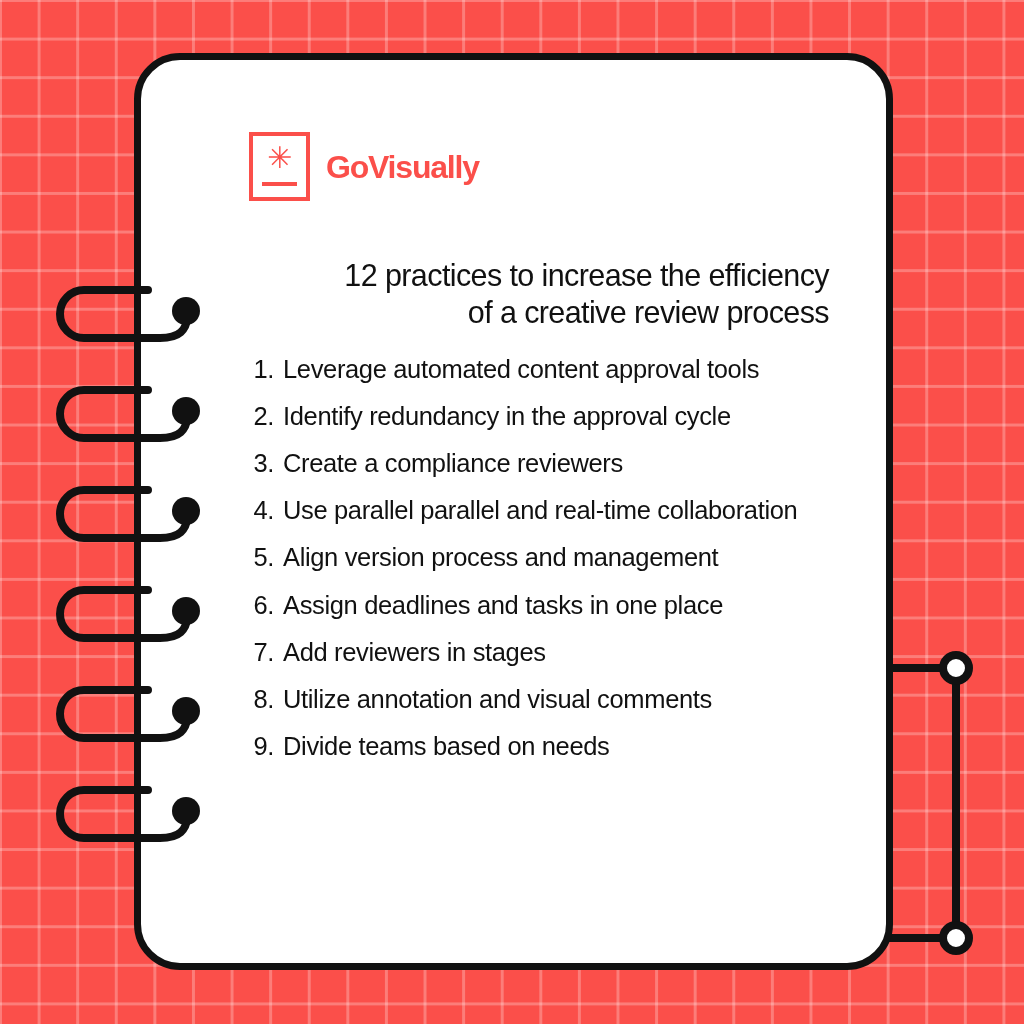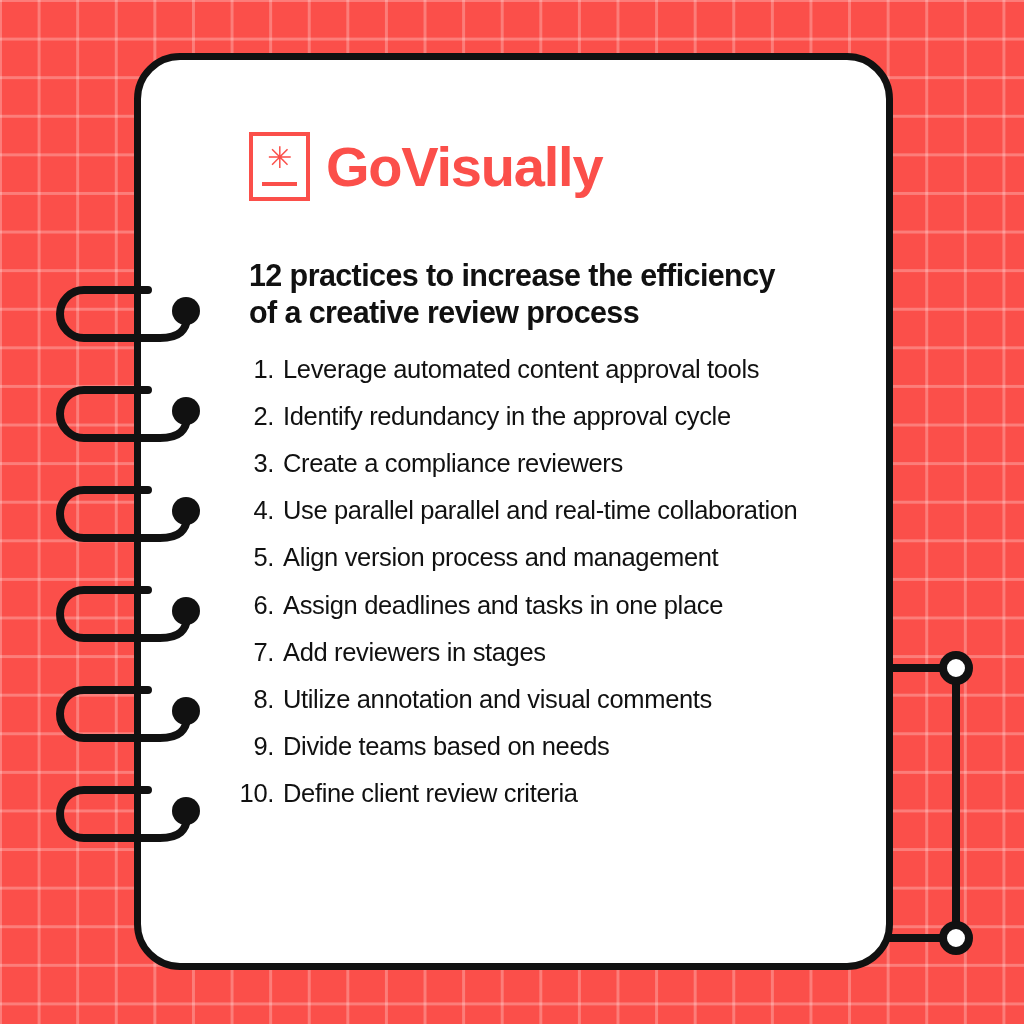--- a/index.html
+++ b/index.html
@@ -107,40 +107,41 @@
   #logo-mark .bar {
     position: absolute;
     left: 9px;
     right: 9px;
     bottom: 11px;
     height: 4px;
     background: #fb4f4a;
   }
   #wordmark {
     color: #fb4f4a;
-    font-size: 56px;
+    font-size: 32px;
     font-weight: 800;
     letter-spacing: -1.2px;
     line-height: 1;
     font-family: "Liberation Sans", sans-serif;
     white-space: nowrap;
   }
 
   
   #heading {
     position: absolute;
     left: 108px;
     top: 197px;
     width: 580px;
     color: #111111;
     font-size: 30.5px;
-    font-weight: 700;
+    font-weight: 400;
     line-height: 1.22;
     letter-spacing: -0.6px;
     font-family: "Liberation Sans", sans-serif;
+    text-align: right;
   }
 
   
   #practice-list {
     position: absolute;
     left: 90px;
     top: 294px;
     width: 640px;
     list-style: none;
     margin: 0;
@@ -230,24 +231,20 @@
             <span class="txt">Add reviewers in stages</span>
           </li>
           <li>
             <span class="num">8.</span>
             <span class="txt">Utilize annotation and visual comments</span>
           </li>
           <li>
             <span class="num">9.</span>
             <span class="txt">Divide teams based on needs</span>
           </li>
-          <li>
-            <span class="num">10.</span>
-            <span class="txt">Define client review criteria</span>
-          </li>
         </ol>
 
     </div>
   </div>
 
   <svg id="rings" viewBox="0 0 160 620">
       <g>
         <path d="M 98 25 L 34 25 A 24 24 0 0 0 34 73 L 110 73 C 130 73 136 65 138 51" fill="none" stroke="#111111" stroke-width="8" stroke-linecap="round"></path>
         <circle cx="136" cy="46" r="14" fill="#111111"></circle>
       </g>

